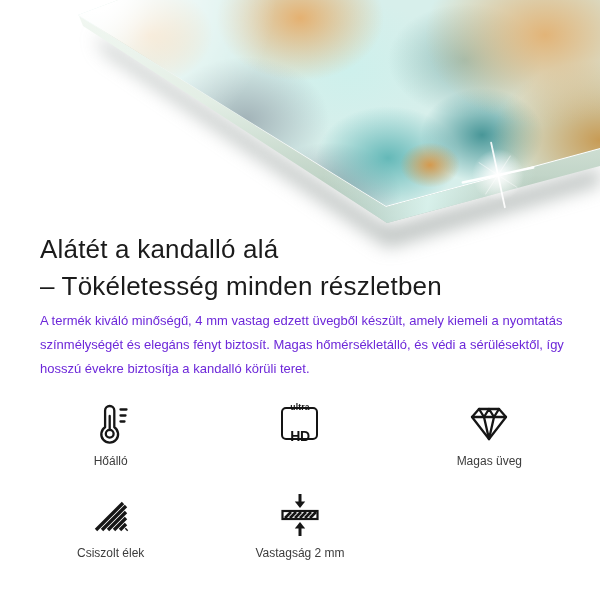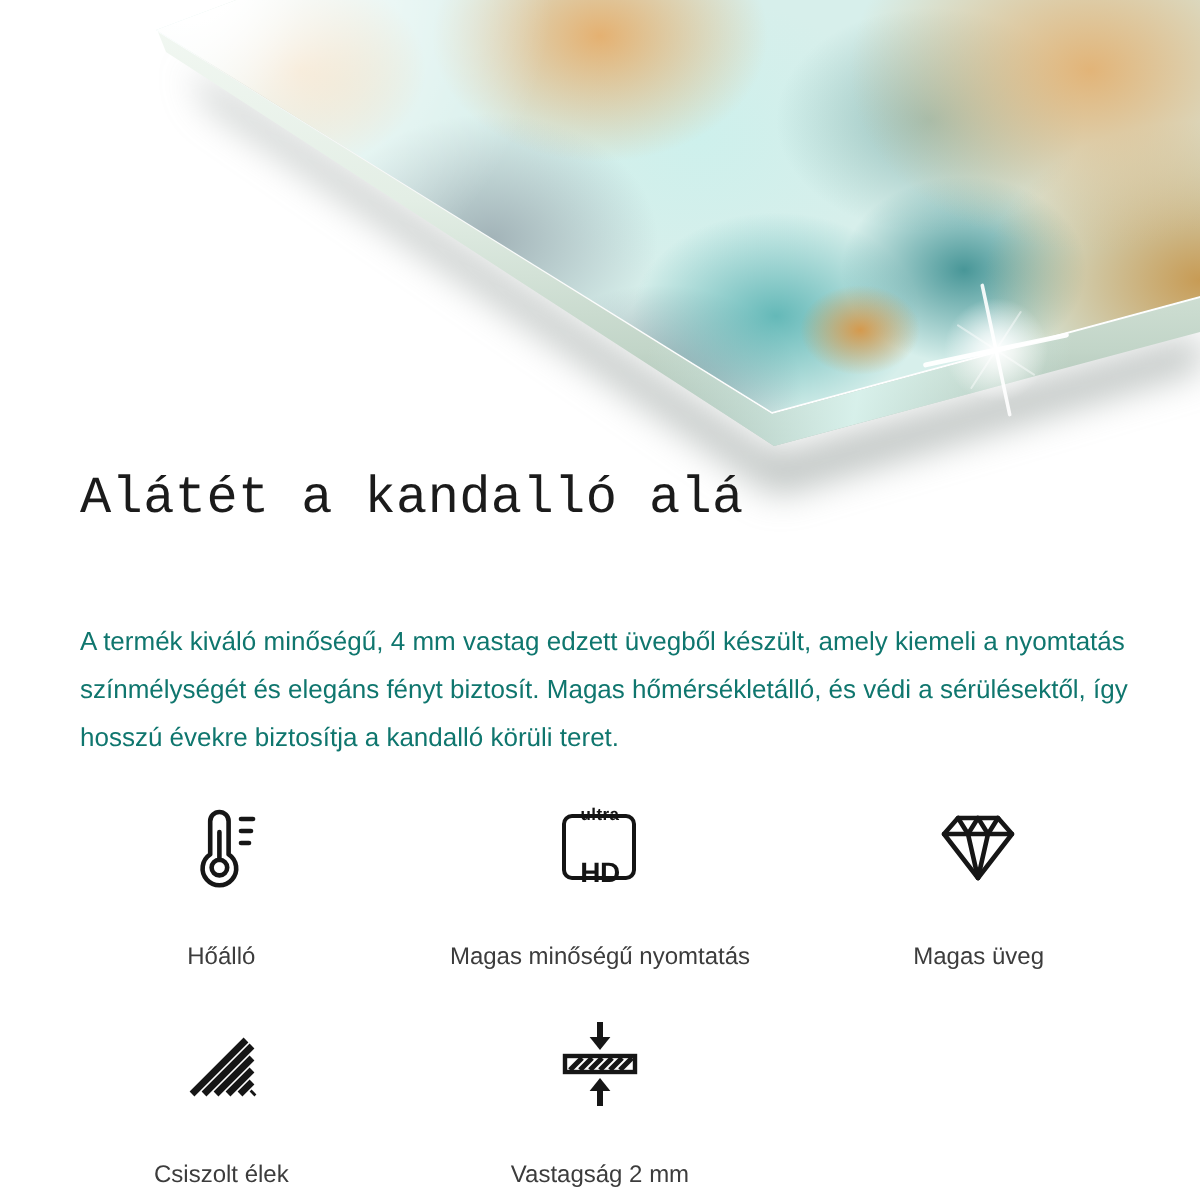--- a/index.html
+++ b/index.html
@@ -51,38 +51,38 @@
     background:
       radial-gradient(circle at 95px -12px,rgba(255,255,255,1) 4%,rgba(255,255,255,0) 32%),
       linear-gradient(112deg,#ffffff 1%,rgba(255,255,255,0.75) 6%,rgba(255,255,255,0) 22%);
   }
 
   .sparkle{position:absolute;left:460px;top:137px;transform:rotate(-12deg);}
 
   
   .page-title{
     position:absolute;left:40px;top:231px;margin:0;
-    font-family:Liberation Mono, monospace;font-weight:400;
+    font-family:Liberation Sans, sans-serif;font-weight:400;
     font-size:26px;line-height:37px;color:#1b1b1b;letter-spacing:0.2px;
   }
   .page-title span{display:block;}
 
   .description{
     position:absolute;left:40px;top:309px;width:528px;margin:0;
-    font-size:13px;line-height:24px;color:#0f766e;
+    font-size:13px;line-height:24px;color:#6d28d9;
   }
 
   
   .features{
     position:absolute;left:16px;top:399px;width:568px;
     display:grid;grid-template-columns:1fr 1fr 1fr;row-gap:23px;
   }
   .feature{display:flex;flex-direction:column;align-items:center;}
   .f-icon{height:48px;display:flex;align-items:center;justify-content:center;}
-  .f-label{margin-top:24px;font-size:12px;color:#3c3c3c;white-space:nowrap;}
+  .f-label{margin-top:7px;font-size:12px;color:#3c3c3c;white-space:nowrap;}
 
   .uhd-badge{
     width:33px;height:29px;border:2.5px solid #141414;border-radius:5px;
     display:flex;flex-direction:column;align-items:center;justify-content:center;
     color:#141414;line-height:1;
   }
   .uhd-top{font-size:8.5px;font-weight:700;letter-spacing:0.2px;}
   .uhd-bottom{font-size:14px;font-weight:700;margin-top:17px;letter-spacing:-0.3px;}
 
   svg.icon{display:block;}
@@ -113,20 +113,21 @@
         <line x1="2" y1="38" x2="74" y2="38" stroke-width="2.4" opacity="0.95"></line>
         <line x1="38" y1="5" x2="38" y2="71" stroke-width="1.8" opacity="0.9"></line>
         <line x1="22" y1="22" x2="54" y2="54" stroke-width="1" opacity="0.45"></line>
         <line x1="54" y1="22" x2="22" y2="54" stroke-width="1" opacity="0.45"></line>
       </g>
     </svg>
   </div>
 
   <h1 class="page-title">
     <span>Alátét a kandalló alá</span>
+    <span>– Tökéletesség minden részletben</span>
   </h1>
 
   <p class="description">A termék kiváló minőségű, 4 mm vastag edzett üvegből készült, amely kiemeli a nyomtatás színmélységét és elegáns fényt biztosít. Magas hőmérsékletálló, és védi a sérülésektől, így hosszú évekre biztosítja a kandalló körüli teret.</p>
 
   <div class="features">
 
     <div class="feature">
       <div class="f-icon">
         <svg class="icon" width="46" height="48" viewBox="0 0 46 48">
           <path class="st" d="M26.3 28.2 V11.6 a4.6 4.6 0 0 0 -9.2 0 V28.2 a8.4 8.4 0 1 0 9.2 0 Z"></path>
@@ -140,21 +141,20 @@
       <div class="f-label">Hőálló</div>
     </div>
 
     <div class="feature">
       <div class="f-icon">
         <div class="uhd-badge">
           <span class="uhd-top">ultra</span>
           <span class="uhd-bottom">HD</span>
         </div>
       </div>
-      <div class="f-label">Magas minőségű nyomtatás</div>
     </div>
 
 
     <div class="feature">
       <div class="f-icon">
         <svg class="icon" width="48" height="44" viewBox="0 0 48 44">
           <path class="st" d="M14 8 H34 L41 16 L24 38 L7 16 Z"></path>
           <line class="st" x1="7" y1="16" x2="41" y2="16"></line>
           <polyline class="st" points="14,8 19,16 24,8 29,16 34,8"></polyline>
           <line class="st" x1="19" y1="16" x2="24" y2="38"></line>

